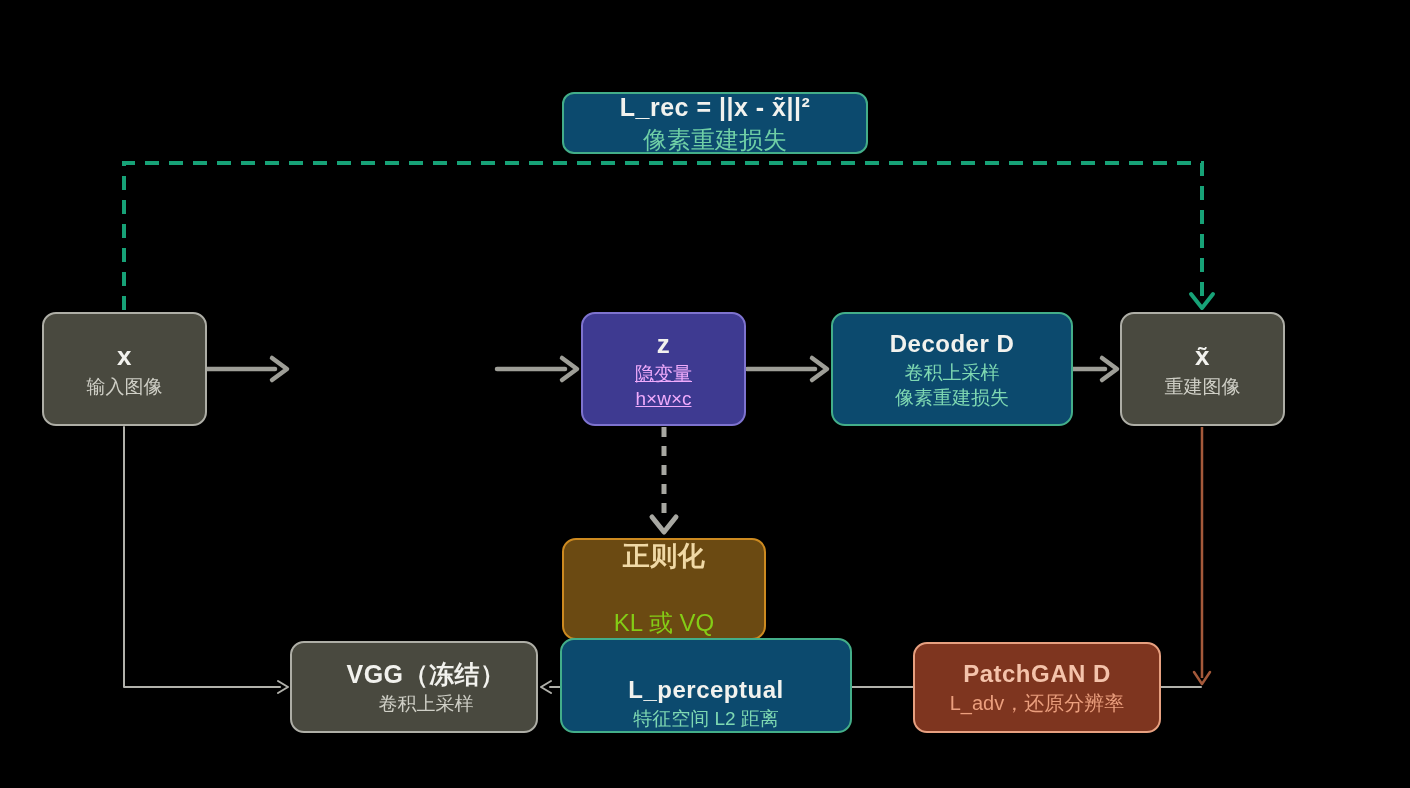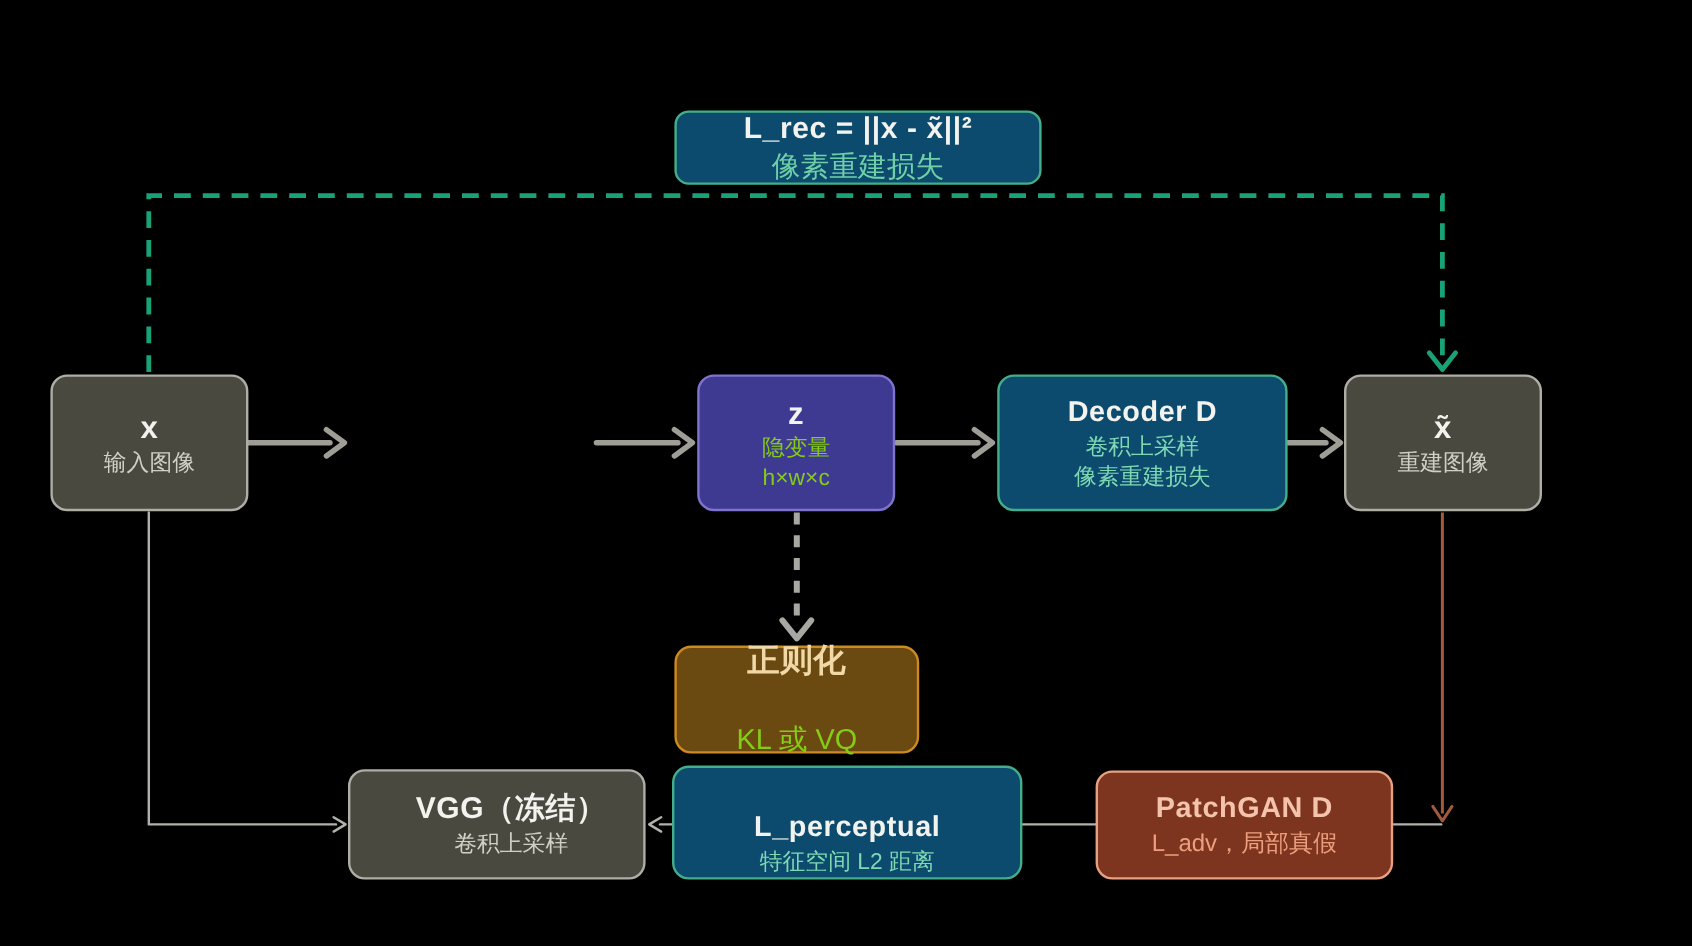--- a/index.html
+++ b/index.html
@@ -24,40 +24,40 @@
     line-height:1.32;
   }
   .node .title{font-weight:bold;font-size:24px;color:#f2f2ee;letter-spacing:0.5px;}
   .node .sub{font-size:19px;}
   
   .teal{background:#0c4a6e;border:2.5px solid #43ae89;}
   .teal .sub{color:#7ed8b2;}
   .gray{background:#49493f;border:2.5px solid #aeaea6;}
   .gray .sub{color:#cfcfc6;}
   .purple{background:#3e3a91;border:2.5px solid #7e73cf;}
-  .purple .sub{color:#84cc16;}
+  .purple .sub{color:#f0abfc;text-decoration:underline;}
   .amber{background:#6b4a12;border:2.5px solid #cd8a20;}
   .amber .title{color:#f0d9a6;font-size:27px;}
   .amber .sub{color:#84cc16;font-size:24px;}
   .rust{background:#7e351f;border:2.5px solid #e7a080;}
   .rust .title{color:#f4c3ab;}
   .rust .sub{color:#eb9f7e;font-size:20px;}
   
   #n-lrec{left:562px;top:92px;width:306px;height:62px;border-radius:12px;}
   #n-lrec .title{font-size:25px;}
   #n-lrec .sub{font-size:24px;color:#6fcfa6;}
   #n-input{left:42px;top:312px;width:165px;height:114px;}
   #n-input .title{font-size:26px;}
   #n-encoder{left:291px;top:312px;width:206px;height:114px;}
   #n-latent{left:581px;top:312px;width:165px;height:114px;}
   #n-latent .title{font-size:26px;}
   #n-decoder{left:831px;top:312px;width:242px;height:114px;}
   #n-recon{left:1120px;top:312px;width:165px;height:114px;}
   #n-recon .title{font-size:26px;}
-  #n-reg{left:562px;top:538px;width:204px;height:90px;gap:32px;}
+  #n-reg{left:562px;top:538px;width:204px;height:102px;gap:32px;}
   #n-vgg{left:290px;top:641px;width:248px;height:92px;padding-left:24px;}
   #n-vgg .title{font-size:25px;}
   #n-perceptual{left:560px;top:638px;width:292px;height:95px;justify-content:flex-end;}
   #n-patchgan{left:913px;top:642px;width:248px;height:91px;}
 </style>
 </head>
 <body>
 
 <div id="stage">
 
@@ -131,16 +131,16 @@
     <div class="sub">卷积上采样</div>
   </div>
 
   <div class="node teal" id="n-perceptual">
     <div class="title">L_perceptual</div>
     <div class="sub">特征空间 L2 距离</div>
   </div>
 
   <div class="node rust" id="n-patchgan">
     <div class="title">PatchGAN D</div>
-    <div class="sub">L_adv，局部真假</div>
+    <div class="sub">L_adv，还原分辨率</div>
   </div>
 
 </div>
 
 </body></html>

